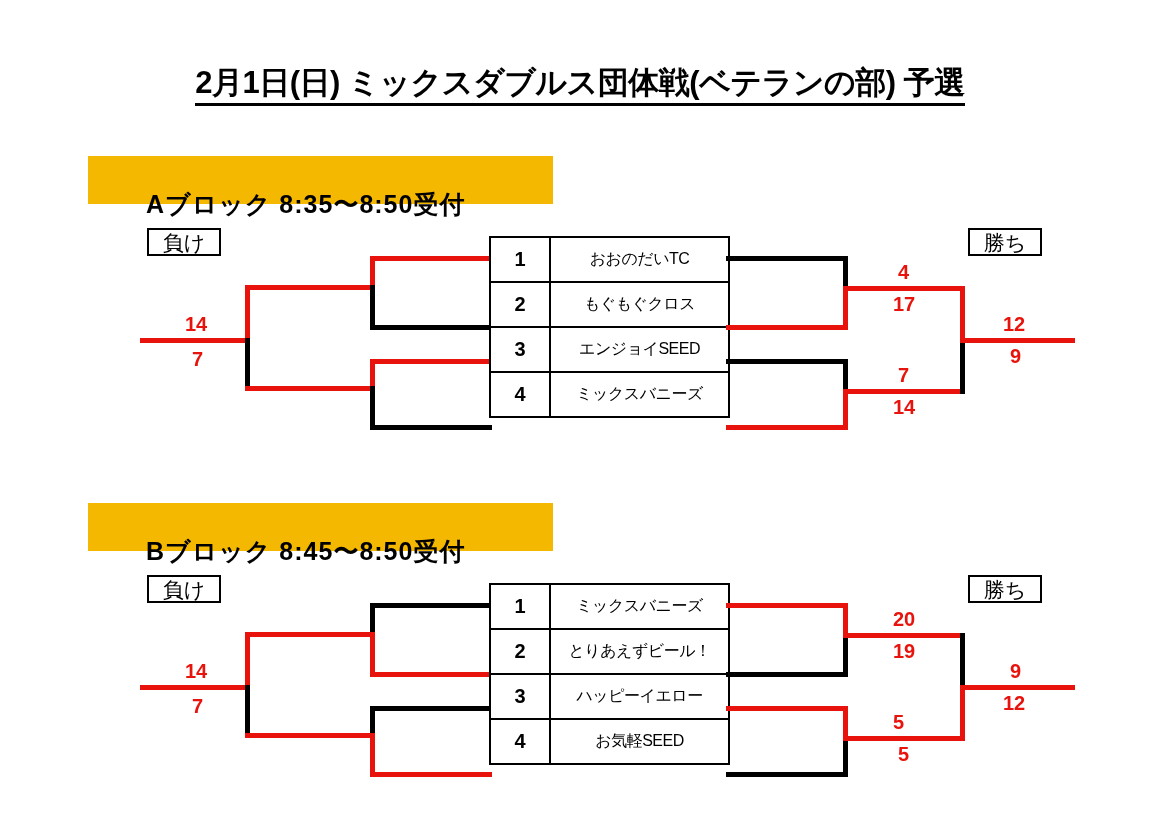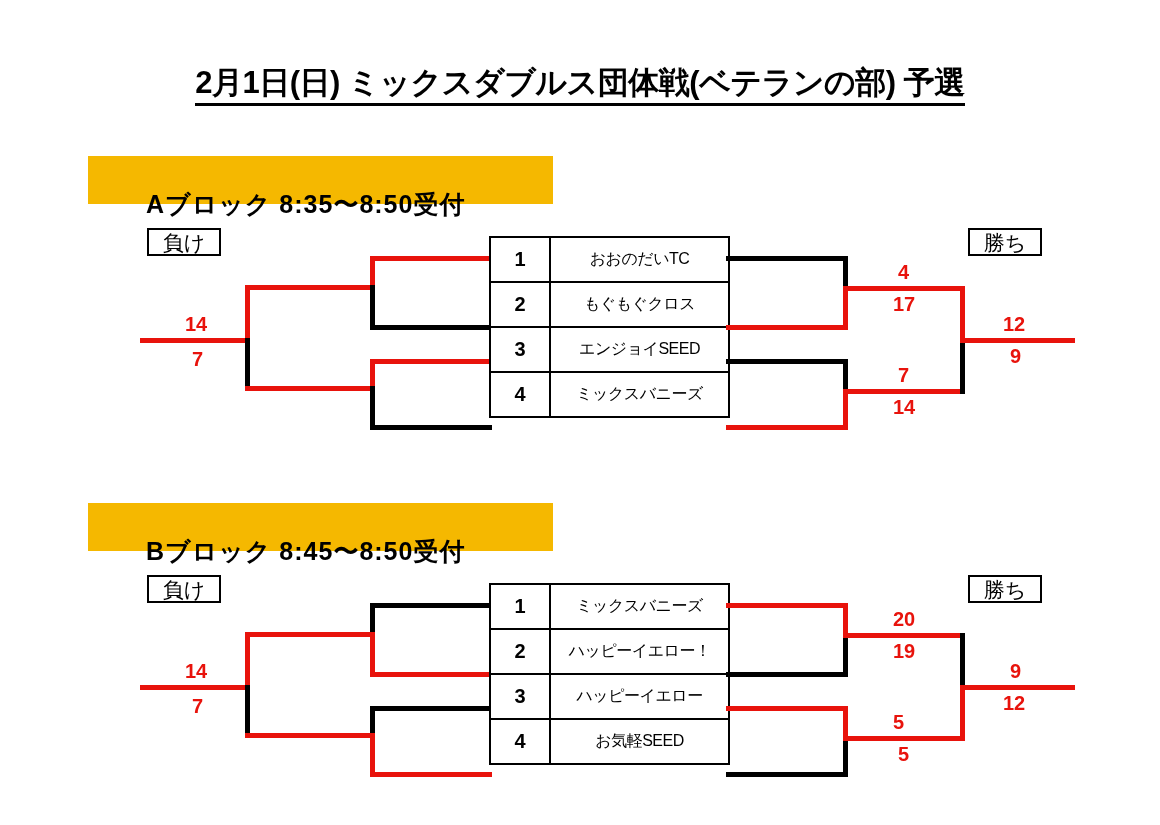--- a/index.html
+++ b/index.html
@@ -233,21 +233,21 @@
   <div class="ln red h" style="left:370px; top:197px; width:122px;"></div>
 
   <table class="team-table">
     <tbody>
         <tr>
       <td class="seed">1</td>
       <td class="tname">ミックスバニーズ</td>
     </tr>
     <tr>
       <td class="seed">2</td>
-      <td class="tname">ハッピーイエロー！</td>
+      <td class="tname">とりあえずビール！</td>
     </tr>
     <tr>
       <td class="seed">3</td>
       <td class="tname">ハッピーイエロー</td>
     </tr>
     <tr>
       <td class="seed">4</td>
       <td class="tname">お気軽SEED</td>
     </tr>
   </tbody>

